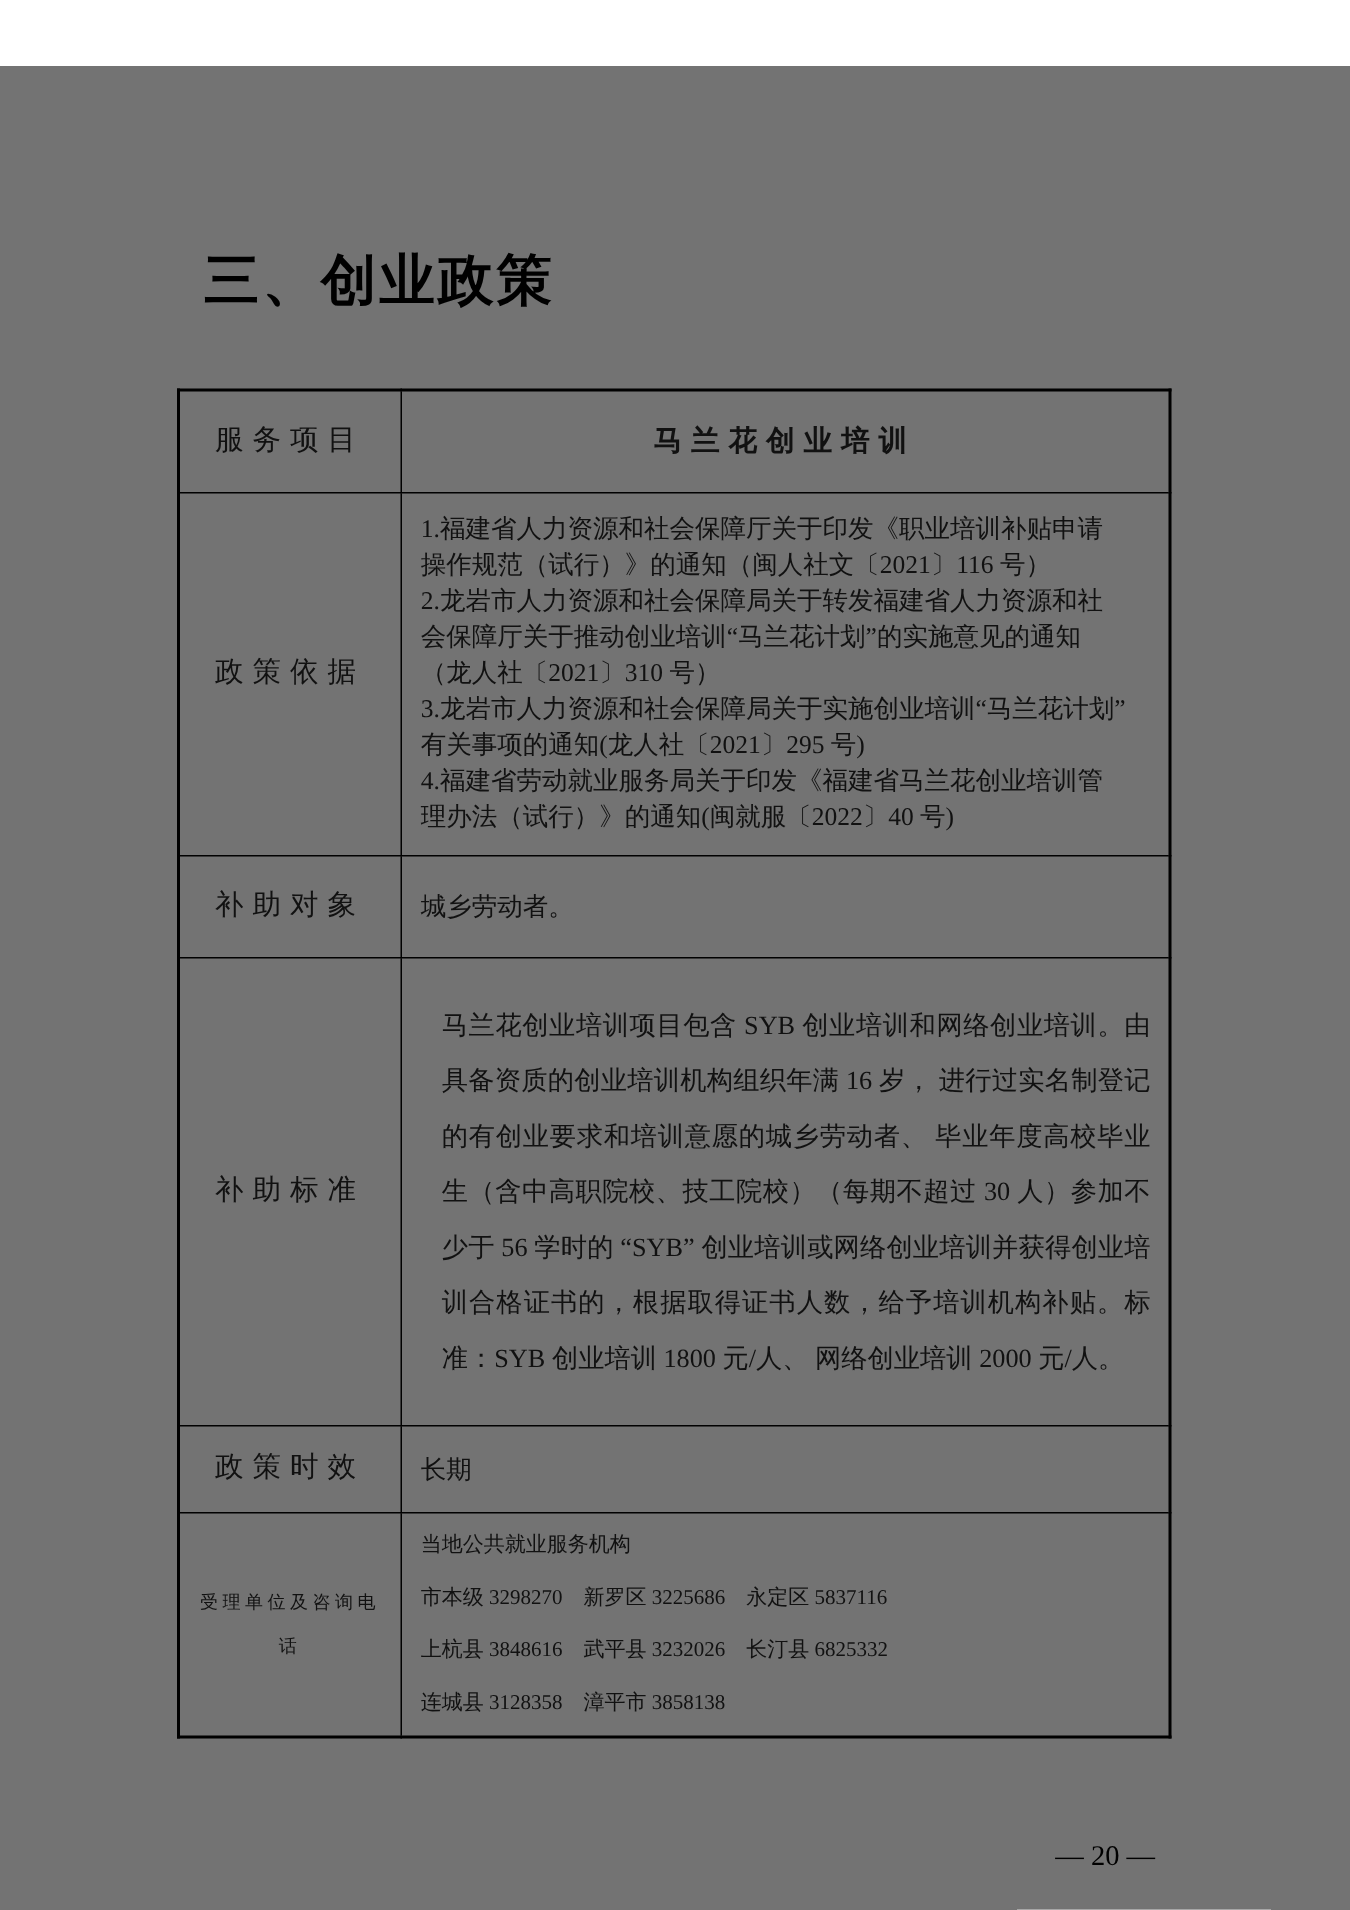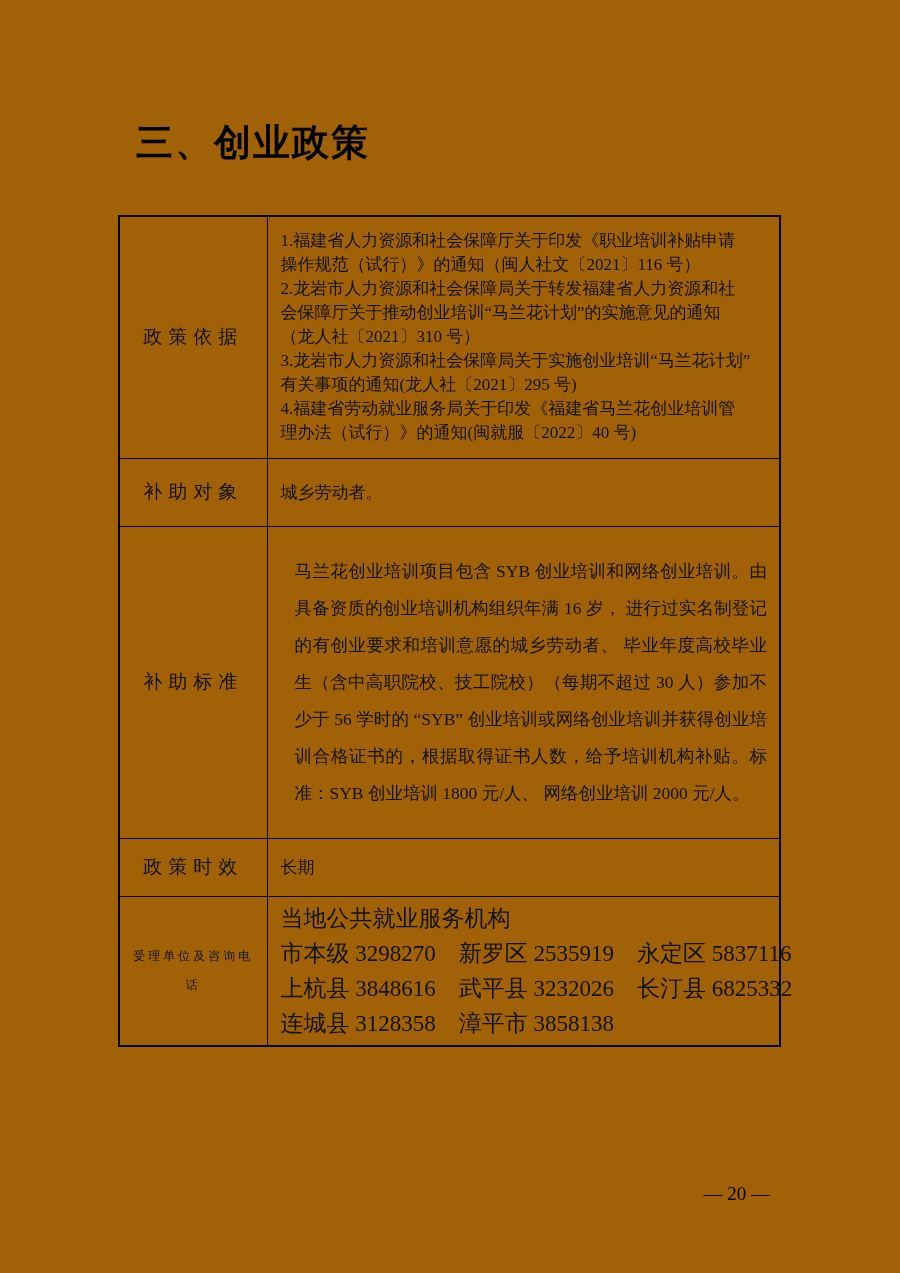--- a/index.html
+++ b/index.html
@@ -8,21 +8,22 @@
     width: 900px;
     height: 1273px;
     position: relative;
     font-family: "Liberation Serif", "DejaVu Serif", serif;
     color: #111111;
     overflow: hidden;
   }
   .page {
     position: absolute;
     inset: 0;
-    background: #a16207;
+    background: #737373;
+    margin-top: 44px;
   }
   .doc-title {
     position: absolute;
     left: 136px;
     top: 118px;
     font-family: "Liberation Sans", "DejaVu Sans", sans-serif;
     font-weight: 900;
     font-size: 37px;
     letter-spacing: 2px;
     color: #000000;
@@ -89,21 +90,21 @@
     padding: 8px 12px 8px 27px;
     font-size: 17.5px;
     line-height: 37px;
     text-align: justify;
   }
   td.contact-cell {
     vertical-align: middle;
     padding: 4px 12px 4px 13px;
   }
   .contact-line {
-    font-size: 23px;
+    font-size: 14px;
     line-height: 35px;
     white-space: nowrap;
   }
   .page-number {
     position: absolute;
     top: 1183px;
     right: 130px;
     font-family: Liberation Serif, serif;
     font-size: 19px;
     color: #000000;
@@ -117,20 +118,24 @@
 
   <div class="doc-title">三、创业政策</div>
 
   <table class="policy-table">
     <colgroup>
       <col class="c-label">
       <col class="c-value">
     </colgroup>
 
     <tbody>
+        <tr class="r-header">
+      <td class="label-cell">服务项目</td>
+      <td class="header-value">马兰花创业培训</td>
+    </tr>
 
     <tr class="r-basis">
       <td class="label-cell">政策依据</td>
       <td class="basis-cell">
         <div class="basis-item">1.福建省人力资源和社会保障厅关于印发《职业培训补贴申请操作规范（试行）》的通知（闽人社文〔2021〕116 号）</div>
         <div class="basis-item">2.龙岩市人力资源和社会保障局关于转发福建省人力资源和社会保障厅关于推动创业培训“马兰花计划”的实施意见的通知（龙人社〔2021〕310 号）</div>
         <div class="basis-item">3.龙岩市人力资源和社会保障局关于实施创业培训“马兰花计划” 有关事项的通知(龙人社〔2021〕295 号)</div>
         <div class="basis-item">4.福建省劳动就业服务局关于印发《福建省马兰花创业培训管理办法（试行）》的通知(闽就服〔2022〕40 号)</div>
       </td>
     </tr>
@@ -147,21 +152,21 @@
 
     <tr class="r-duration">
       <td class="label-cell">政策时效</td>
       <td class="text-cell">长期</td>
     </tr>
 
     <tr class="r-contact">
       <td class="label-cell contact-label">受理单位及咨询电话</td>
       <td class="contact-cell">
         <div class="contact-line">当地公共就业服务机构</div>
-        <div class="contact-line">市本级 3298270　新罗区 2535919　永定区 5837116</div>
+        <div class="contact-line">市本级 3298270　新罗区 3225686　永定区 5837116</div>
         <div class="contact-line">上杭县 3848616　武平县 3232026　长汀县 6825332</div>
         <div class="contact-line">连城县 3128358　漳平市 3858138</div>
       </td>
     </tr>
   </tbody>
     </table>
 
   <div class="page-number">— 20 —</div>
 
 </div>

